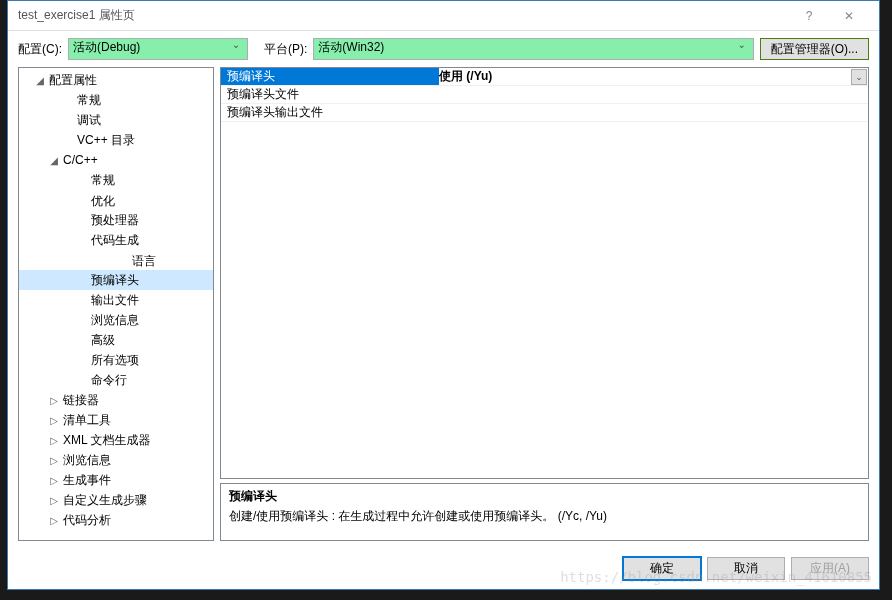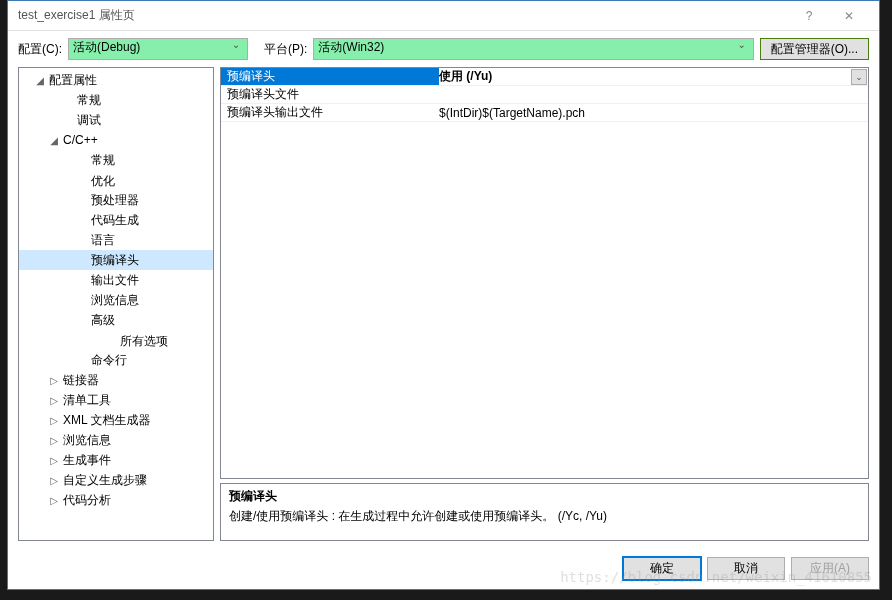--- a/index.html
+++ b/index.html
@@ -68,61 +68,65 @@
           <span class="tree-label">配置属性</span>
         </div>
         <div class="tree-item" style="padding-left: 42px;">
           <span class="tree-expander"></span>
           <span class="tree-label">常规</span>
         </div>
         <div class="tree-item" style="padding-left: 42px;">
           <span class="tree-expander"></span>
           <span class="tree-label">调试</span>
         </div>
+        <div class="tree-item" style="padding-left: 42px;">
+          <span class="tree-expander"></span>
+          <span class="tree-label">VC++ 目录</span>
+        </div>
         <div class="tree-item" style="padding-left: 28px;">
           <span class="tree-expander">◢</span>
           <span class="tree-label">C/C++</span>
         </div>
         <div class="tree-item" style="padding-left: 56px;">
           <span class="tree-expander"></span>
           <span class="tree-label">常规</span>
         </div>
         <div class="tree-item" style="padding-left: 56px; align-items: flex-end;">
           <span class="tree-expander"></span>
           <span class="tree-label">优化</span>
         </div>
         <div class="tree-item" style="padding-left: 56px;">
           <span class="tree-expander"></span>
           <span class="tree-label">预处理器</span>
         </div>
         <div class="tree-item" style="padding-left: 56px;">
           <span class="tree-expander"></span>
           <span class="tree-label">代码生成</span>
         </div>
-        <div class="tree-item" style="padding-left: 56px;">
+        <div class="tree-item" style="padding-left: 56px; flex-direction: column;">
           <span class="tree-expander"></span>
           <span class="tree-label">语言</span>
         </div>
         <div class="tree-item selected" style="padding-left: 56px;">
           <span class="tree-expander"></span>
           <span class="tree-label">预编译头</span>
         </div>
         <div class="tree-item" style="padding-left: 56px;">
           <span class="tree-expander"></span>
           <span class="tree-label">输出文件</span>
         </div>
         <div class="tree-item" style="padding-left: 56px;">
           <span class="tree-expander"></span>
           <span class="tree-label">浏览信息</span>
         </div>
         <div class="tree-item" style="padding-left: 56px;">
           <span class="tree-expander"></span>
           <span class="tree-label">高级</span>
         </div>
-        <div class="tree-item" style="padding-left: 56px; flex-direction: column;">
+        <div class="tree-item" style="padding-left: 56px;">
           <span class="tree-expander"></span>
           <span class="tree-label">所有选项</span>
         </div>
         <div class="tree-item" style="padding-left: 56px;">
           <span class="tree-expander"></span>
           <span class="tree-label">命令行</span>
         </div>
         <div class="tree-item" style="padding-left: 28px;">
           <span class="tree-expander">▷</span>
           <span class="tree-label">链接器</span>
@@ -157,21 +161,20 @@
           <div class="grid-row selected">
             <div class="grid-label">预编译头</div>
             <div class="grid-value">使用 (/Yu)</div>
             <div class="grid-dd">⌄</div>
           </div>
           <div class="grid-row">
             <div class="grid-label">预编译头文件</div>
           </div>
           <div class="grid-row">
             <div class="grid-label">预编译头输出文件</div>
-            <div class="grid-value">$(IntDir)$(TargetName).pch</div>
           </div>
         </div>
       <div class="desc-panel">
         <div class="desc-title">预编译头</div>
         <div class="desc-text">创建/使用预编译头 : 在生成过程中允许创建或使用预编译头。     (/Yc, /Yu)</div>
       </div>
     </div>
   </div>
 
   <div class="buttons">

